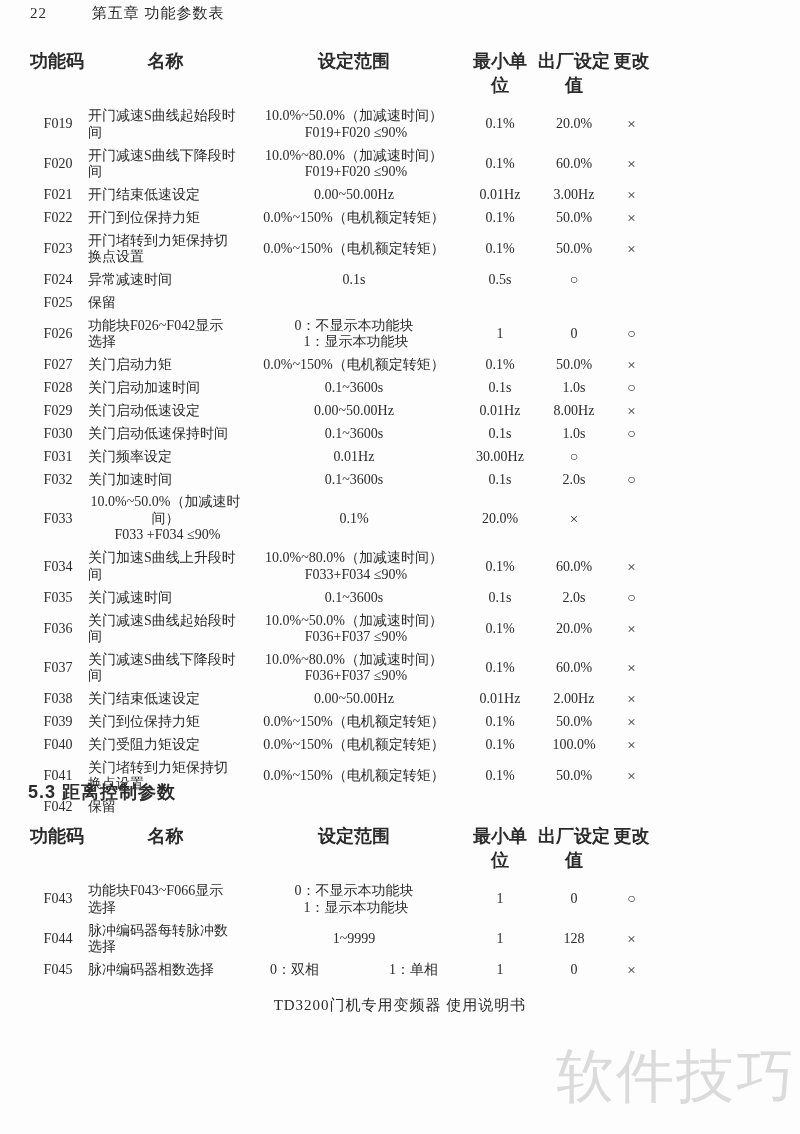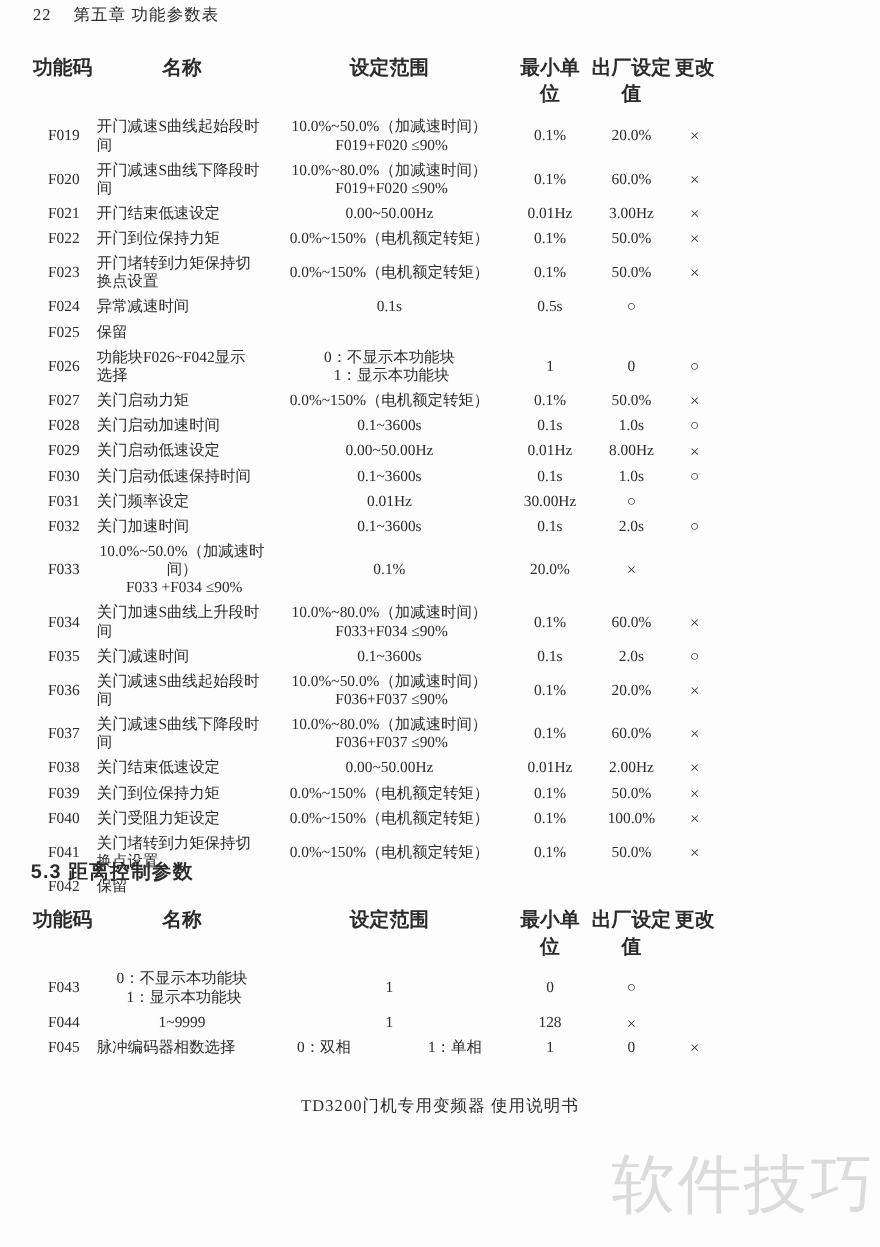--- a/index.html
+++ b/index.html
@@ -8,21 +8,21 @@
     background:#fdfdfd;
     font-family:"Liberation Serif","DejaVu Serif",serif;
     color:#2b2b2b;
     position:relative;
     overflow:hidden;
   }
   .page-header{
     position:absolute;top:4px;left:30px;
     font-size:15px;letter-spacing:1px;
   }
-  .page-header .pageno{margin-right:15px;}
+  .page-header .pageno{margin-right:40px;}
   .ftable{
     position:absolute;left:28px;width:625px;
   }
   #table1{top:45px;}
   #table2{top:820px;}
   .thead,.trow{
     display:grid;
     grid-template-columns:60px 155px 222px 70px 78px 37px;
   }
   .thead{
@@ -278,27 +278,29 @@
     <div class="hcell h-code">功能码</div>
     <div class="hcell">名称</div>
     <div class="hcell">设定范围</div>
     <div class="hcell">最小单位</div>
     <div class="hcell">出厂设定值</div>
     <div class="hcell">更改</div>
   </div>
   <div>
       <div class="trow">
         <div class="cell c-code">F043</div>
+        <div class="cell c-name">功能块F043~F066显示选择</div>
         <div class="cell c-range"><div class="range-line">0：不显示本功能块</div><div class="range-line">1：显示本功能块</div></div>
         <div class="cell c-unit">1</div>
         <div class="cell c-default">0</div>
         <div class="cell c-change circle">○</div>
       </div>
       <div class="trow">
         <div class="cell c-code">F044</div>
+        <div class="cell c-name">脉冲编码器每转脉冲数选择</div>
         <div class="cell c-range"><div class="range-line">1~9999</div></div>
         <div class="cell c-unit">1</div>
         <div class="cell c-default">128</div>
         <div class="cell c-change">×</div>
       </div>
       <div class="trow">
         <div class="cell c-code">F045</div>
         <div class="cell c-name">脉冲编码器相数选择</div>
         <div class="cell c-range"><div class="range-line">0：双相　　　　　1：单相</div></div>
         <div class="cell c-unit">1</div>

